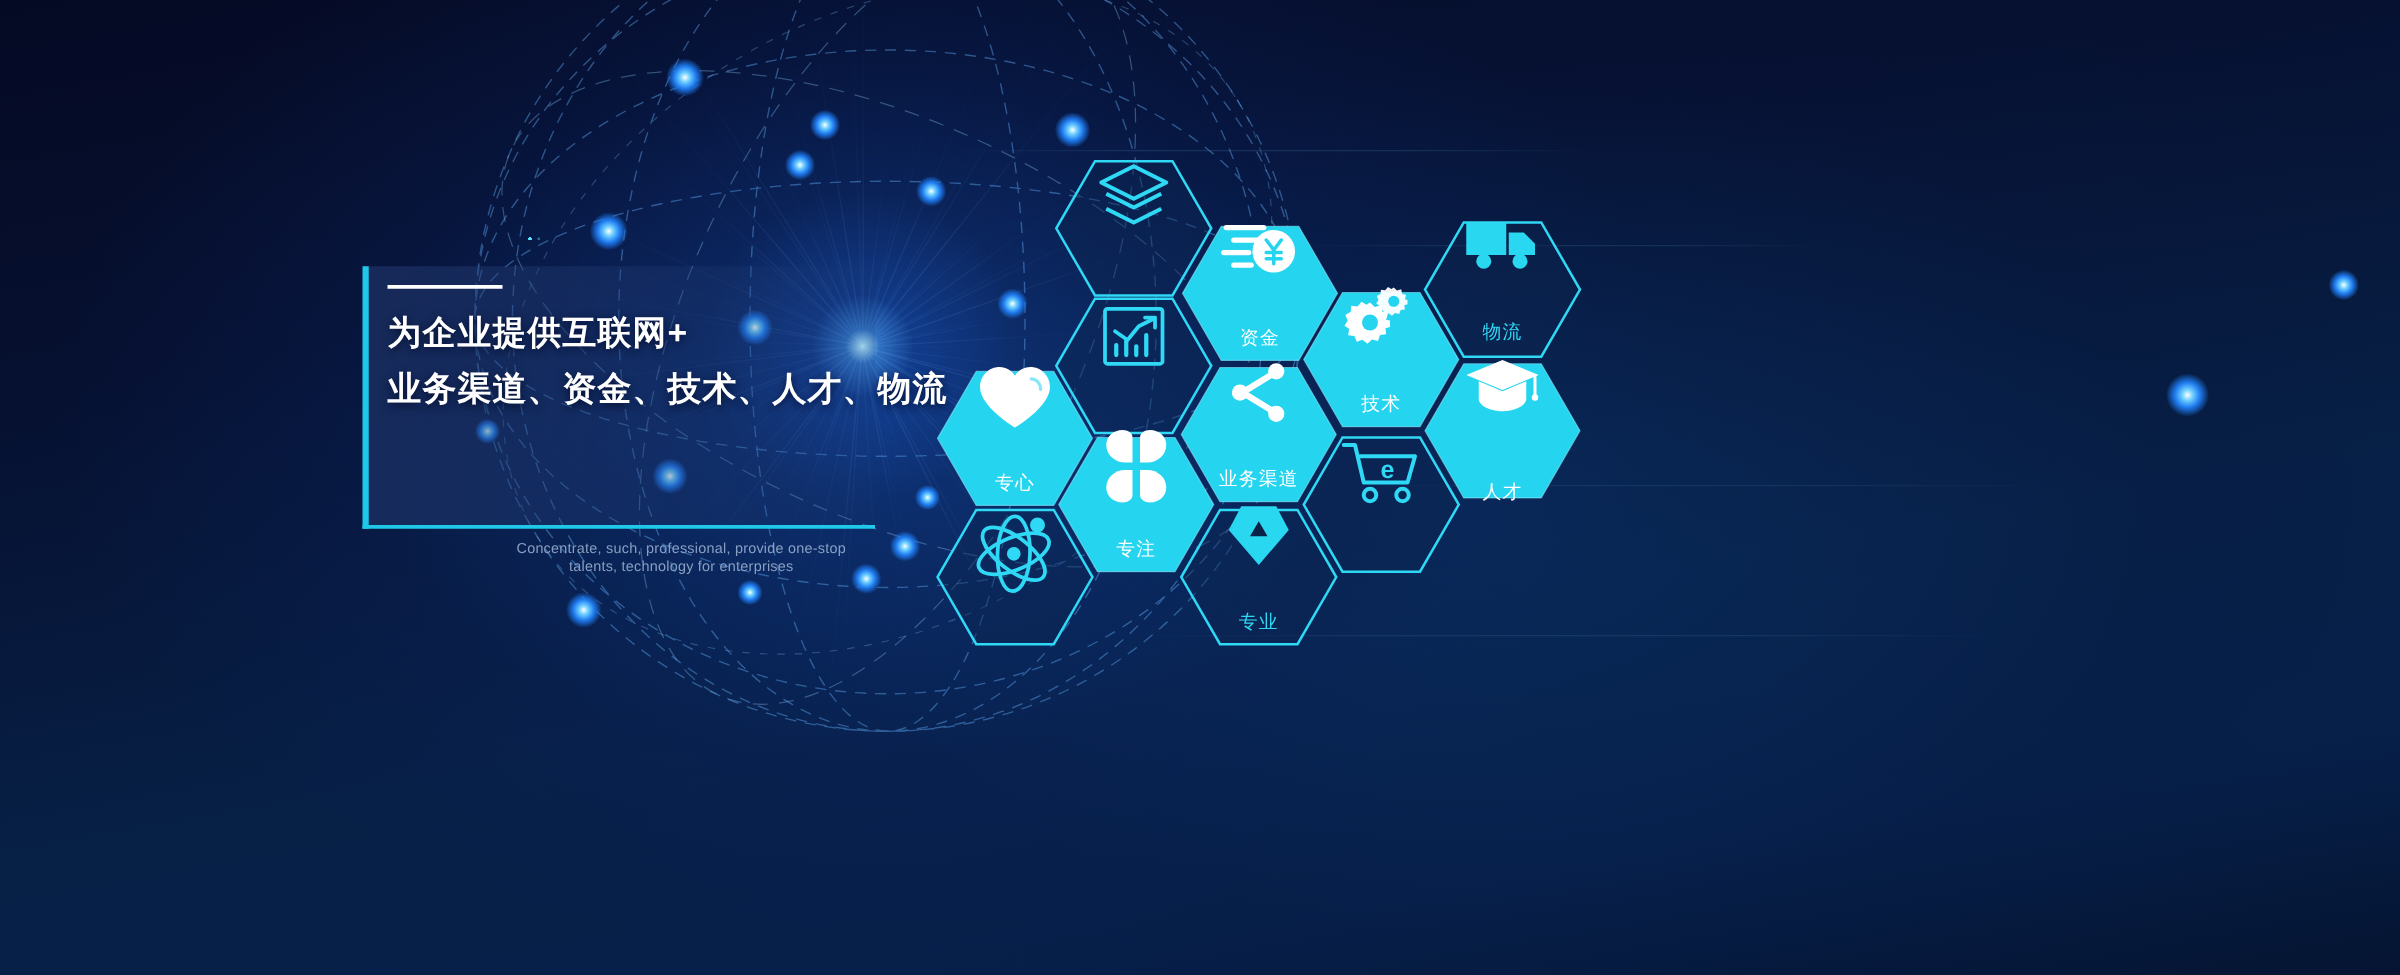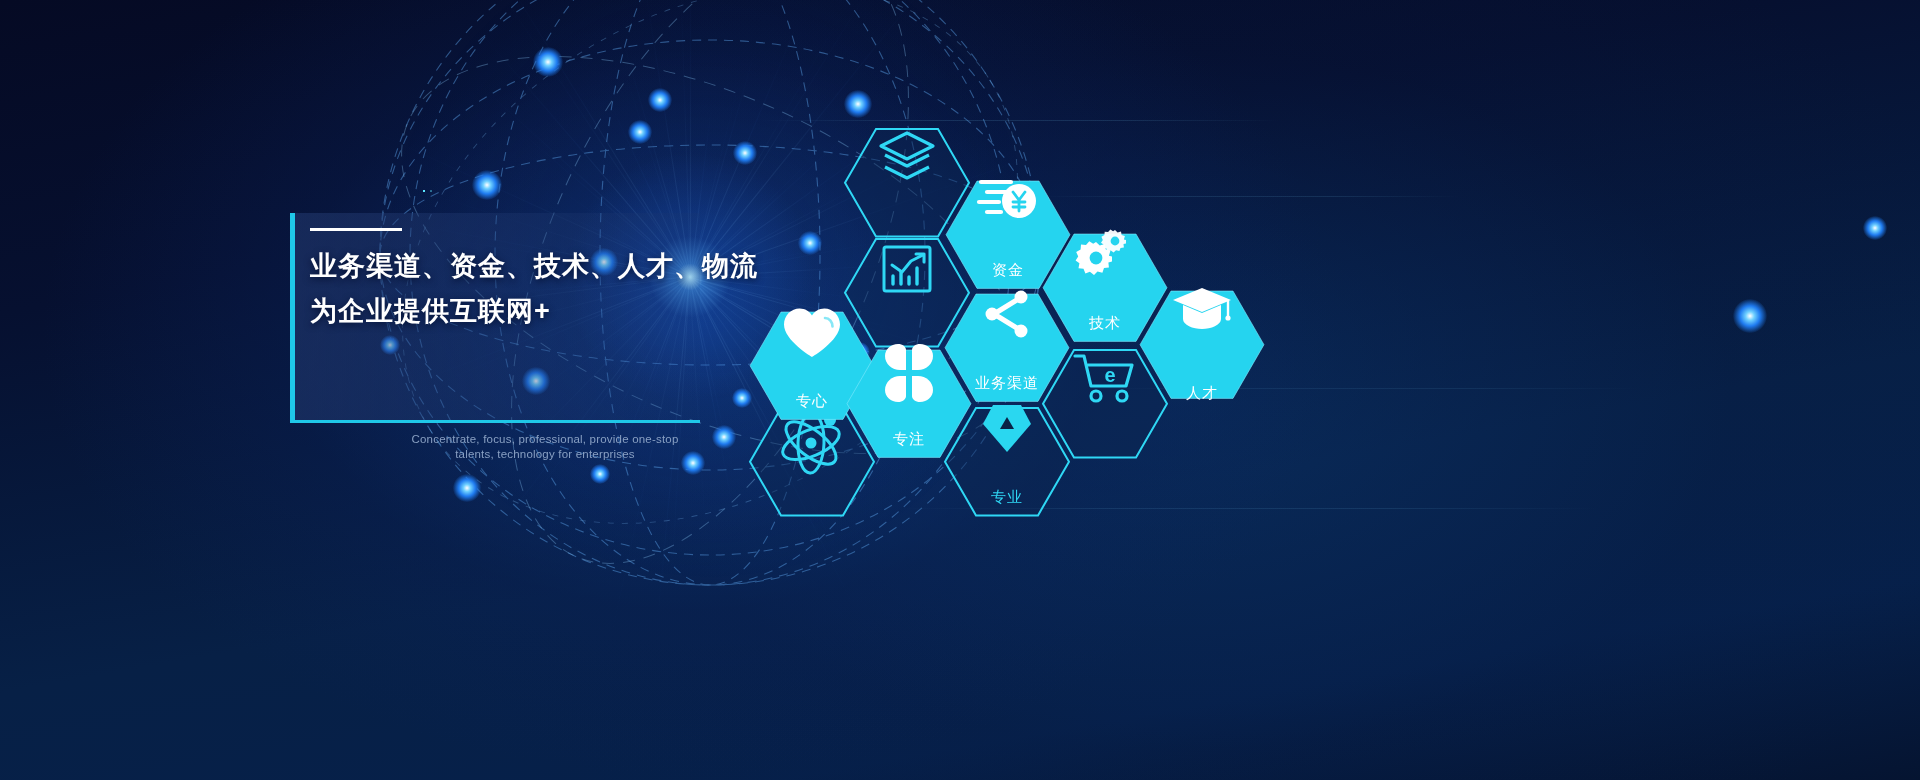--- a/index.html
+++ b/index.html
@@ -485,26 +485,26 @@
     <div class="hscan" style="left:760px;top:120px;width:520px;opacity:.35"></div>
     <div class="hscan" style="left:1040px;top:196px;width:420px;opacity:.30"></div>
     <div class="hscan" style="left:900px;top:508px;width:700px;opacity:.28"></div>
     <div class="hscan" style="left:1080px;top:388px;width:560px;opacity:.22"></div>
   </div>
 
   <div id="panel"></div>
 
   <div id="copy">
     <div class="rule"></div>
+    <div class="hline l2">为企业提供互联网+</div>
     <div class="hline l3">业务渠道、资金、技术、人才、物流</div>
-    <div class="hline l2">为企业提供互联网+</div>
   </div>
 
   <div id="caption">
-    <div>Concentrate, focus, professional, provide one-stop</div>
+    <div>Concentrate, such, professional, provide one-stop</div>
     <div>talents, technology for enterprises</div>
   </div>
 
   <div class="layer" id="hexwrap">
       <div class="hex" style="left:845px;top:129.3064249653648px;width:124px;height:107.38715006927039px;z-index:10">
         <svg width="124" height="107.38715006927039" viewBox="0 0 124 107.38715006927039">
           <polygon points="31.0,0.0 93.0,0.0 124.0,53.7 93.0,107.4 31.0,107.4 0.0,53.7" fill="rgba(12,38,82,0.42)" stroke="#2fd8f5" stroke-width="2"></polygon>
         </svg>
         <div class="hexicon" style="top:-0.3064249653648048px">
           <svg width="62" height="56" viewBox="0 0 62 56" fill="none" stroke="#2fd8f5" stroke-width="3.2" stroke-linejoin="round">
@@ -566,35 +566,49 @@
               <circle cx="0" cy="0" r="4.4" fill="#25d4ef"></circle>
             </g>
             <g transform="translate(19,30)">
               <path d="M0-16 L3.8-12.5 8.7-13.9 9.6-8.8 14.4-7.2 12.9-2.3 16-1.6 16 3.5 12.4 4.5 12.9 9.4 8 10 6.4 14.7 1.5 13.5 -2 16.9 -6.1 13.8 -10.6 15.4 -12.5 10.8 -17.5 10.2 -16.6 5.2 -20.4 2.6 -17.8-1.6 -19.8-6.1 -15.4-8.6 -15 -13.5 -10 -12.9 -6.7-16.7 -2.8-14.2Z"></path>
               <circle cx="0" cy="0" r="6.4" fill="#25d4ef"></circle>
             </g>
           </svg>
         </div>
         <div class="hexlabel on-fill" style="top:79.69357503463519px">技术</div>
       </div>
+      <div class="hex" style="left:1140px;top:178.3064249653648px;width:124px;height:107.38715006927039px;z-index:10">
+        <svg width="124" height="107.38715006927039" viewBox="0 0 124 107.38715006927039">
+          <polygon points="31.0,0.0 93.0,0.0 124.0,53.7 93.0,107.4 31.0,107.4 0.0,53.7" fill="rgba(12,38,82,0.42)" stroke="#2fd8f5" stroke-width="2"></polygon>
+        </svg>
+        <div class="hexicon" style="top:-4.306424965364805px">
+          <svg width="62" height="44" viewBox="0 0 62 44" fill="#2ad7f0">
+            <path d="M2 4 H34 V30 H2 Z"></path>
+            <path d="M36 12 H48 L57 21 V30 H36 Z"></path>
+            <circle cx="16" cy="35" r="6"></circle>
+            <circle cx="45" cy="35" r="6"></circle>
+          </svg>
+        </div>
+        <div class="hexlabel on-out" style="top:77.69357503463519px">物流</div>
+      </div>
       <div class="hex" style="left:1140px;top:291.3064249653648px;width:124px;height:107.38715006927039px;z-index:20">
         <svg width="124" height="107.38715006927039" viewBox="0 0 124 107.38715006927039">
           <polygon points="31.0,0.0 93.0,0.0 124.0,53.7 93.0,107.4 31.0,107.4 0.0,53.7" fill="#25d4ef" stroke="rgba(140,235,255,0.55)" stroke-width="1"></polygon>
         </svg>
         <div class="hexicon" style="top:-6.306424965364805px">
           <svg width="62" height="48" viewBox="0 0 62 48" fill="none">
             <path d="M31 3 L60 15 L31 27 L2 15 Z" fill="#ffffff"></path>
             <path d="M12 20 V34 C12 40 22 44 31 44 C40 44 50 40 50 34 V20 L31 28 Z" fill="#ffffff"></path>
             <path d="M57 16.5 V31" stroke="#ffffff" stroke-width="2.4" stroke-linecap="round"></path>
             <circle cx="57" cy="33" r="2.6" fill="#ffffff"></circle>
           </svg>
         </div>
         <div class="hexlabel on-fill" style="top:93px">人才</div>
       </div>
-      <div class="hex" style="left:750px;top:312px;width:124px;height:107.38715006927039px;z-index:20">
+      <div class="hex" style="left:750px;top:297px;width:124px;height:107.38715006927039px;z-index:20">
         <svg width="124" height="107.38715006927039" viewBox="0 0 124 107.38715006927039">
           <polygon points="31.0,0.0 93.0,0.0 124.0,53.7 93.0,107.4 31.0,107.4 0.0,53.7" fill="#25d4ef" stroke="rgba(140,235,255,0.55)" stroke-width="1"></polygon>
         </svg>
         <div class="hexicon" style="top:-6.306424965364805px">
           <svg width="62" height="54" viewBox="0 0 62 54" fill="#ffffff">
             <path d="M31 51 C31 51 3 34.5 3 18.5 C3 9.4 10.2 2.5 18.6 2.5 C24 2.5 28.6 5.3 31 9.6 C33.4 5.3 38 2.5 43.4 2.5 C51.8 2.5 59 9.4 59 18.5 C59 34.5 31 51 31 51 Z"></path>
             <path d="M44 12 C48.5 12 51.5 16 51.5 20.5" fill="none" stroke="#25d4ef" stroke-width="2.6" stroke-linecap="round" opacity=".55"></path>
           </svg>
         </div>
         <div class="hexlabel on-fill" style="top:79.69357503463519px">专心</div>

